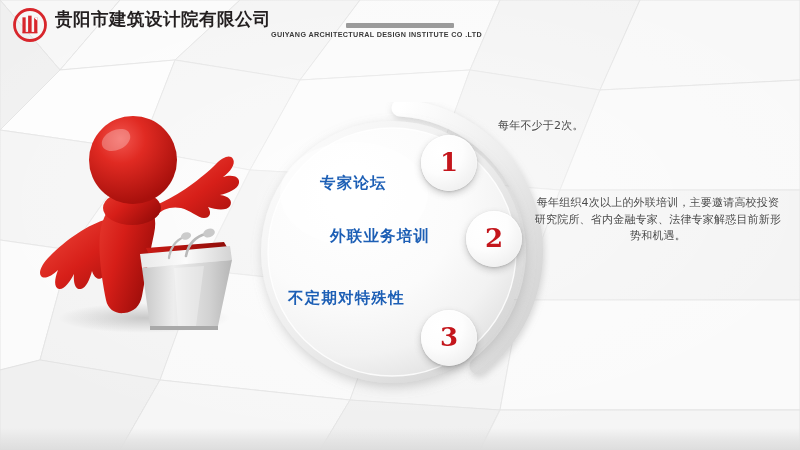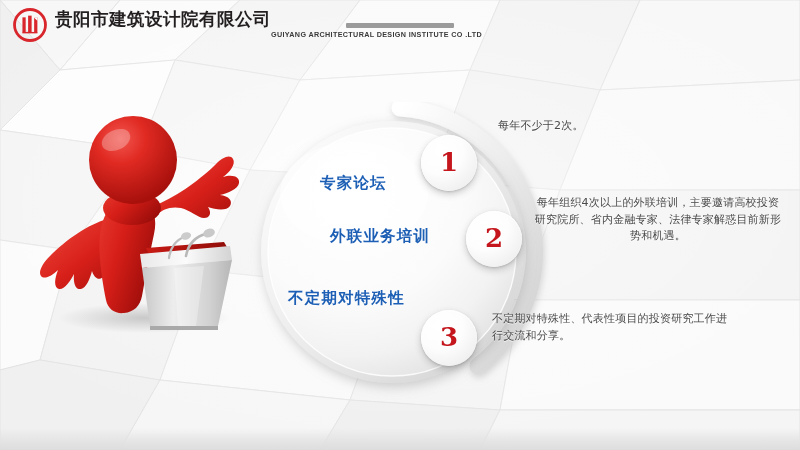--- a/index.html
+++ b/index.html
@@ -352,15 +352,14 @@
   </div>
   <div class="badge b2">
     <span>2</span>
   </div>
   <div class="badge b3">
     <span>3</span>
   </div>
 
   <div class="desc d1">每年不少于2次。</div>
   <div class="desc d2">每年组织4次以上的外联培训，主要邀请高校投资研究院所、省内金融专家、法律专家解惑目前新形势和机遇。</div>
-  <div class="desc d3">不定期对特殊性、代表性项目的投资研究工作进行交流和分享。</div>
 
 </div>
 
 </body></html>

